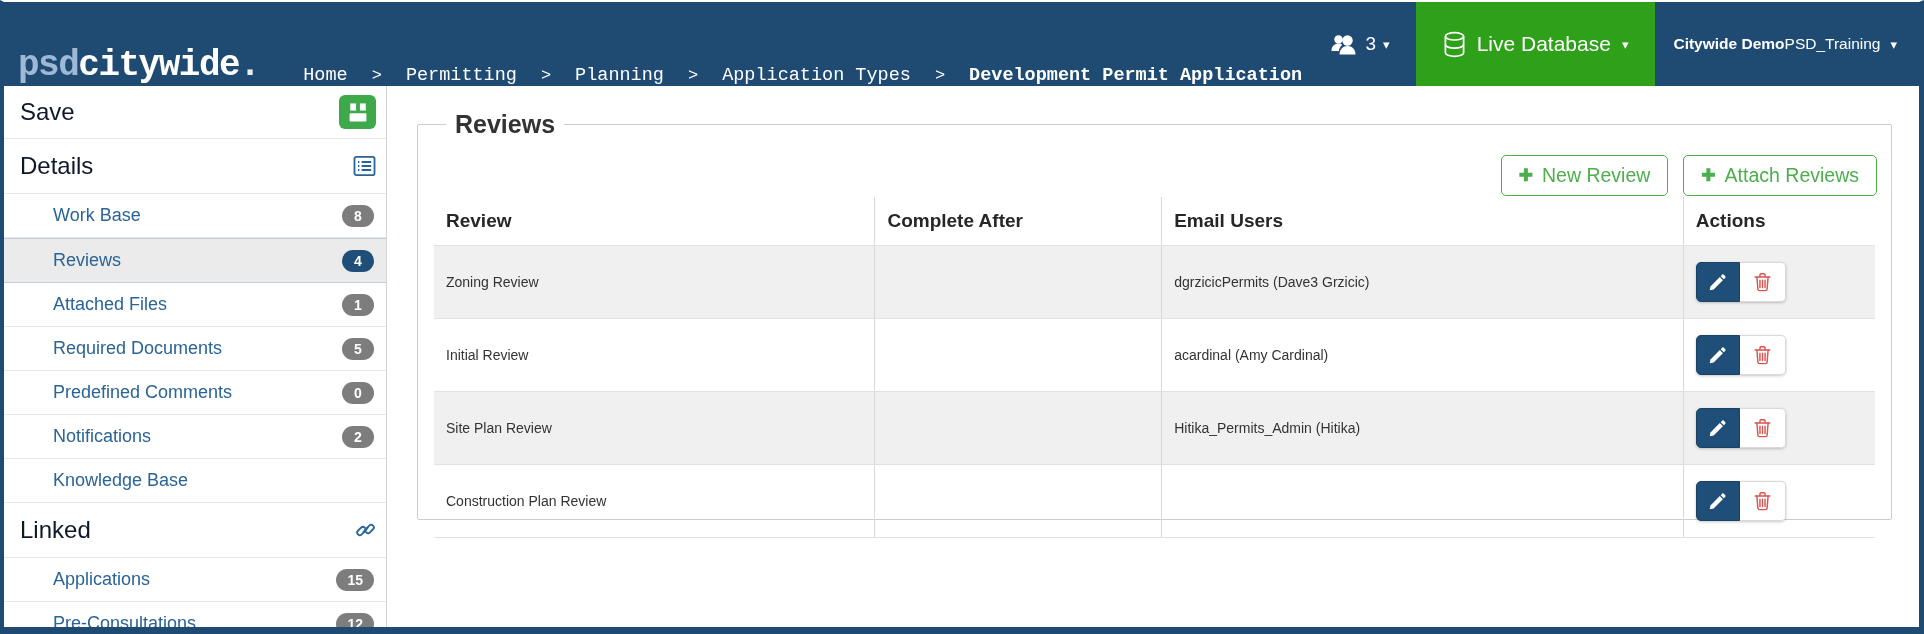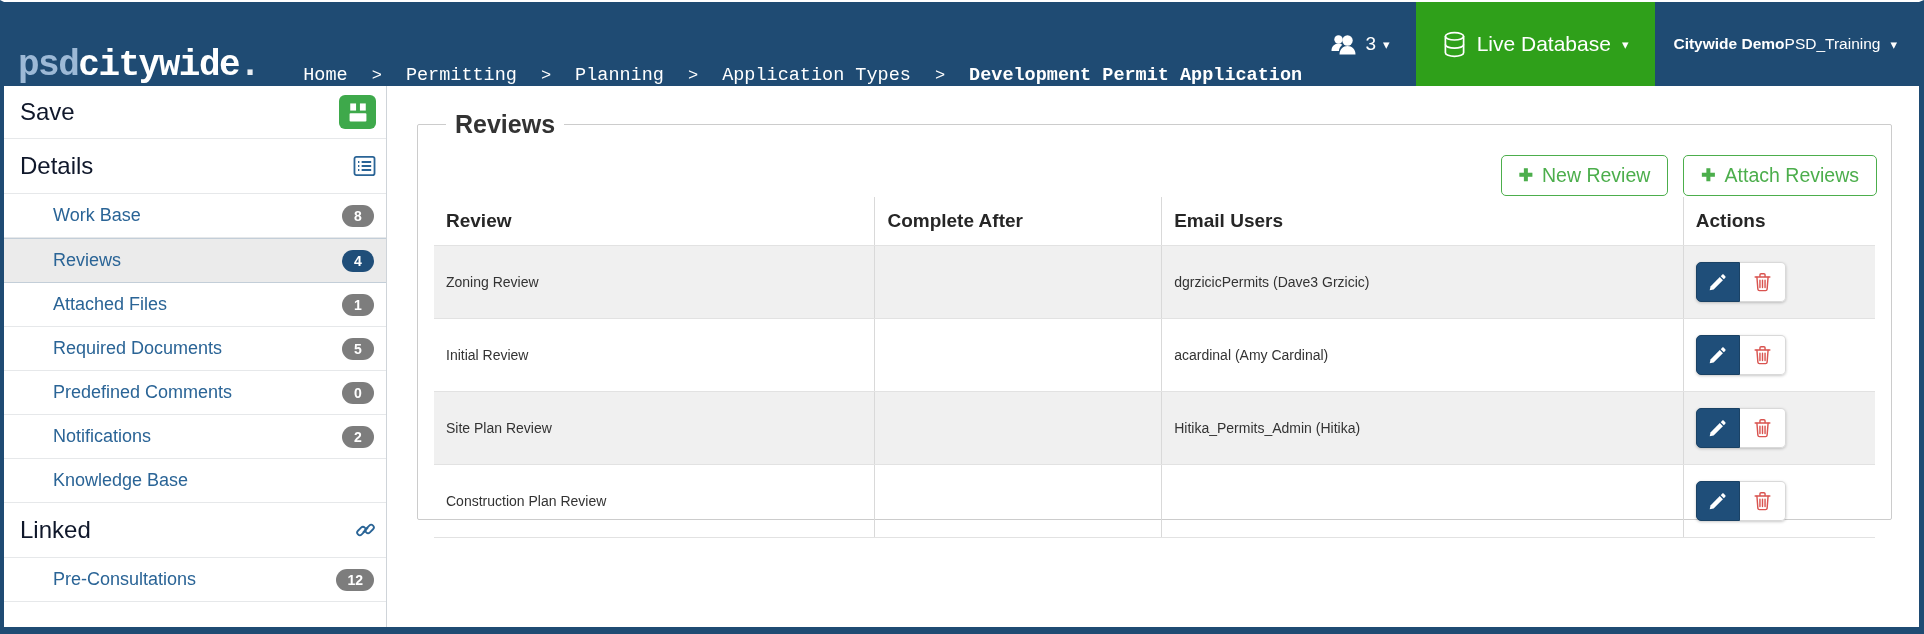--- a/index.html
+++ b/index.html
@@ -158,20 +158,21 @@
           <li class="itm"><span>Knowledge Base</span></li>
           <li class="sec"><span>Linked</span><span class="side-ico">
   <span style="display:flex;">
     <svg width="21" height="21" viewBox="0 0 24 24" fill="none" stroke="#2a6496" stroke-width="2.1" stroke-linecap="round">
       <rect x="1.8" y="10.2" width="11" height="6" rx="3" transform="rotate(-45 7.3 13.2)"></rect>
       <rect x="11.2" y="7.8" width="11" height="6" rx="3" transform="rotate(-45 16.7 10.8)"></rect>
       <path d="M9.7 14.3l4.6-4.6"></path>
     </svg>
   </span>
 </span></li>
+          <li class="itm"><span>Applications</span><span class="badge">15</span></li>
           <li class="itm"><span>Pre-Consultations</span><span class="badge">12</span></li>
         </ul>
     </div>
 
     <div class="main">
       <fieldset class="panel">
         <legend>Reviews</legend>
 
         <div class="btn-row">
           <button class="gbtn">

